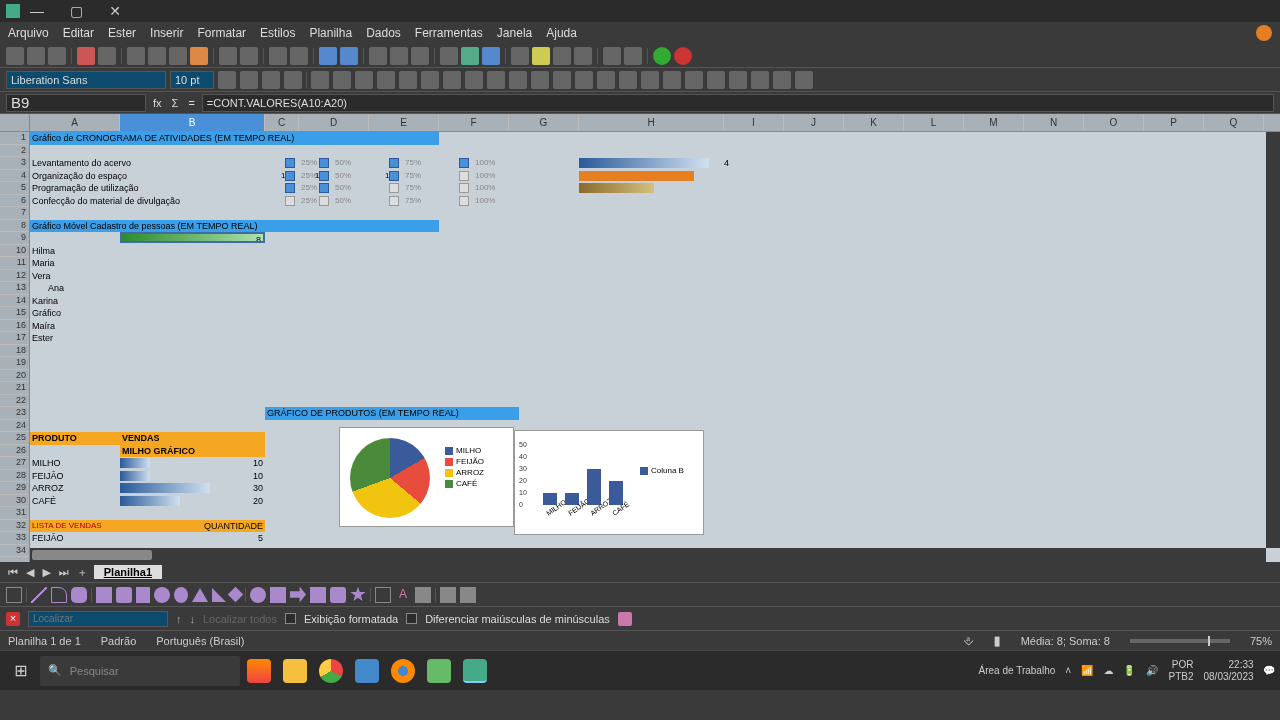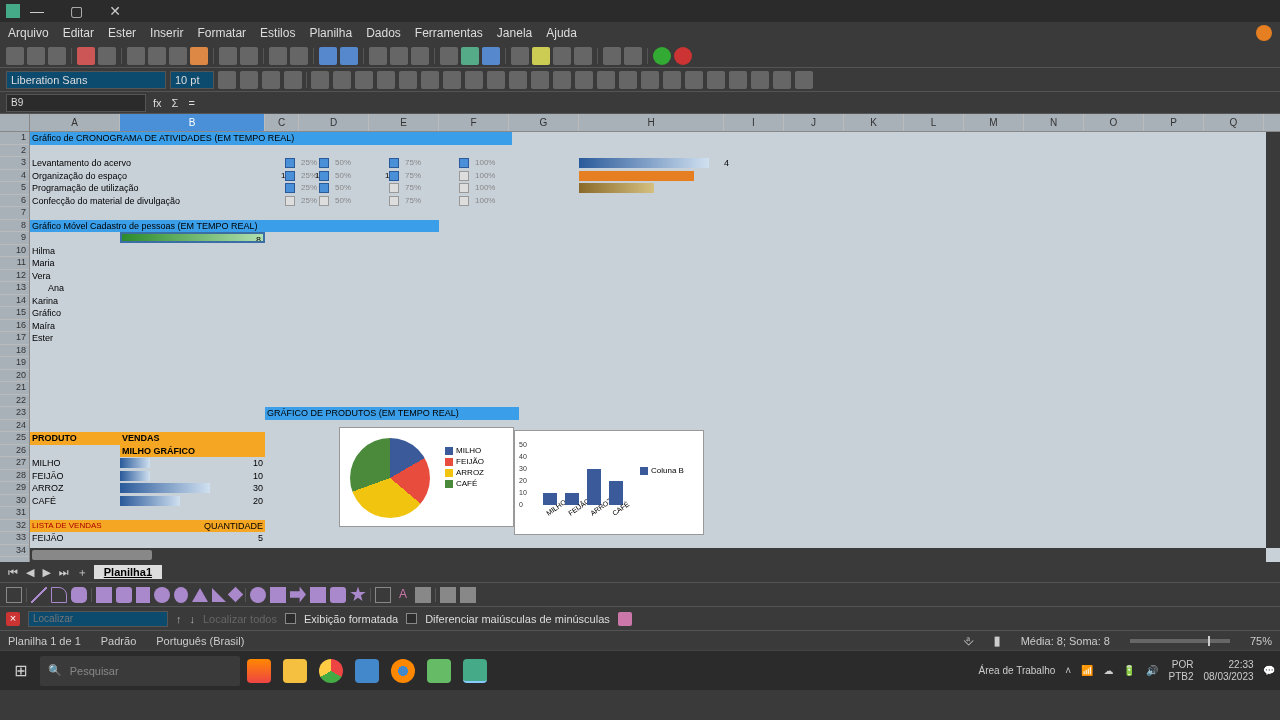--- a/index.html
+++ b/index.html
@@ -22,21 +22,21 @@
 .toolbar .tb.r { background: #c55; }
 .toolbar .tb.b { background: #58c; }
 .toolbar .tb.y { background: #cc5; }
 .toolbar .tb.o { background: #d84; }
 
 .font-bar { background: #3a3a3a; height: 24px; display: flex; align-items: center; padding: 2px 6px; gap: 4px; border-bottom: 1px solid #555; }
 .font-bar select, .font-bar input { background: #0c4a6e; color: #ddd; border: 1px solid #555; font-size: 11px; height: 18px; padding: 0 4px; }
 .font-bar .tb { width: 18px; height: 18px; background: #666; border-radius: 2px; }
 
 .formula-bar { background: #3a3a3a; height: 22px; display: flex; align-items: center; padding: 2px 6px; gap: 4px; border-bottom: 1px solid #555; }
-.formula-bar .cell-ref { width: 140px; background: #2b2b2b; color: #ddd; border: 1px solid #555; font-size: 10px; height: 18px; padding: 0 4px; }
+.formula-bar .cell-ref { width: 140px; background: #2b2b2b; color: #ddd; border: 1px solid #555; font-size: 15px; height: 18px; padding: 0 4px; }
 .formula-bar .formula-input { flex: 1; background: #2b2b2b; color: #ddd; border: 1px solid #555; font-size: 11px; height: 18px; padding: 0 4px; }
 .formula-bar .fb-icon { color: #ddd; font-size: 11px; padding: 0 3px; }
 
 .sheet-area { display: flex; height: 448px; background: #c8d0d8; position: relative; }
 .row-headers { width: 30px; background: #a8b0b8; border-right: 1px solid #888; }
 .row-headers .corner { height: 18px; background: #a8b0b8; border-bottom: 1px solid #888; }
 .row-headers .rh { height: 12.5px; font-size: 9px; text-align: right; padding-right: 3px; border-bottom: 1px solid #bbb; color: #333; }
 
 .grid-wrap { flex: 1; position: relative; overflow: hidden; }
 .col-headers { display: flex; height: 18px; background: #a8b0b8; border-bottom: 1px solid #888; }
@@ -201,20 +201,21 @@
   <div class="tb"></div>
   <div class="tb"></div>
   <div class="tb g"></div>
 </div>
 
 <div class="formula-bar">
   <input class="cell-ref" value="B9" style="">
   <span class="fb-icon">fx</span>
   <span class="fb-icon">Σ</span>
   <span class="fb-icon">=</span>
+  <input class="formula-input" value="=CONT.VALORES(A10:A20)" style="">
 </div>
 
 <div class="sheet-area">
   <div class="row-headers">
     <div class="corner"></div>
     <div id="row-hdrs">
         <div class="rh">1</div>
         <div class="rh">2</div>
         <div class="rh">3</div>
         <div class="rh">4</div>
@@ -264,21 +265,21 @@
         <div class="ch" style="width:60px">J</div>
         <div class="ch" style="width:60px">K</div>
         <div class="ch" style="width:60px">L</div>
         <div class="ch" style="width:60px">M</div>
         <div class="ch" style="width:60px">N</div>
         <div class="ch" style="width:60px">O</div>
         <div class="ch" style="width:60px">P</div>
         <div class="ch" style="width:60px">Q</div>
       </div>
     <div class="cells" id="cells">
-        <div class="cell hdr-blue" style="left:0px;top:0px;width:482px">Gráfico de CRONOGRAMA DE ATIVIDADES (EM TEMPO REAL)</div>
+        <div class="cell hdr-blue" style="left:0px;top:0px;width:409px">Gráfico de CRONOGRAMA DE ATIVIDADES (EM TEMPO REAL)</div>
         <div class="cell" style="left:0px;top:25px;width:235px">Levantamento do acervo</div>
         <div class="cell" style="left:0px;top:37.5px;width:235px">Organização do espaço</div>
         <div class="cell" style="left:0px;top:50px;width:235px">Programação de utilização</div>
         <div class="cell" style="left:0px;top:62.5px;width:235px">Confecção do material de divulgação</div>
         <div class="checkbox" style="position:absolute;left:255px;top:26px"></div>
         <div class="cell pct" style="left:269px;top:25px;width:30px">25%</div>
         <div class="checkbox" style="position:absolute;left:289px;top:26px"></div>
         <div class="cell pct" style="left:303px;top:25px;width:30px">50%</div>
         <div class="checkbox" style="position:absolute;left:359px;top:26px"></div>
         <div class="cell pct" style="left:373px;top:25px;width:30px">75%</div>

